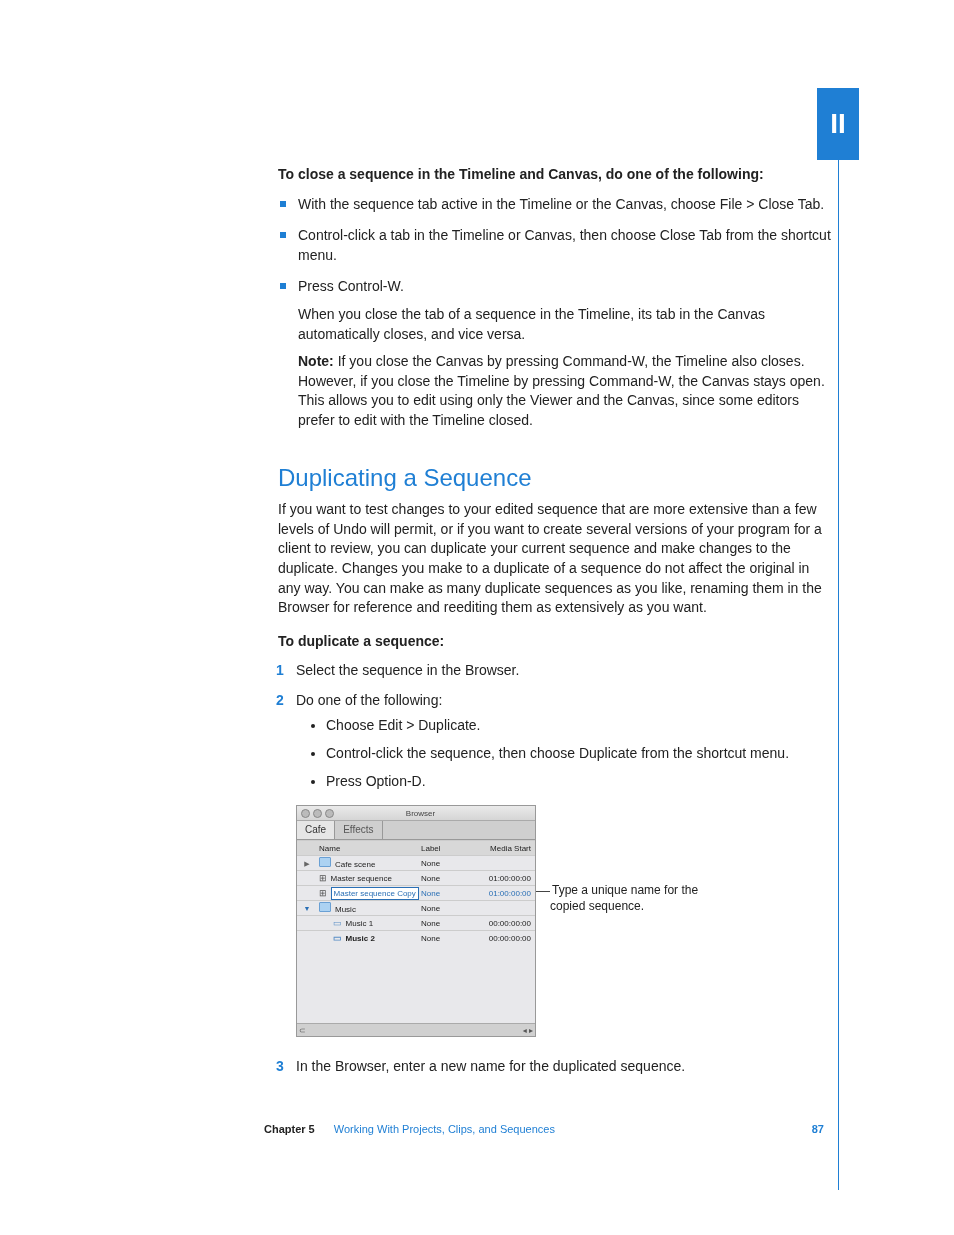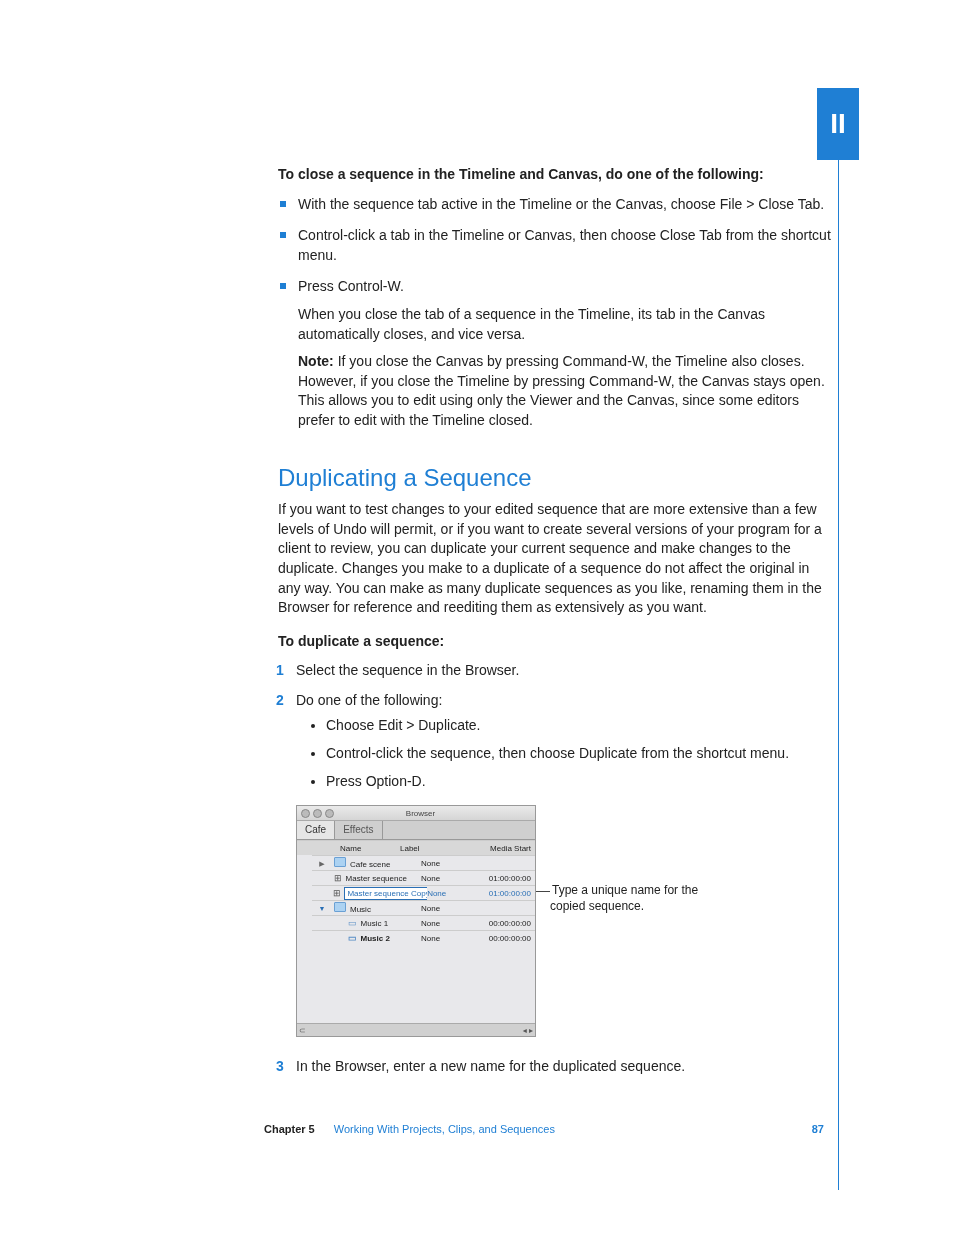--- a/index.html
+++ b/index.html
@@ -117,26 +117,26 @@
     font-size:10px;
     color:#333;
   }
   .bw-tab.inactive { background:#cfcfcf; color:#555; }
   .bw-header-row, .bw-row {
     display:flex;
     border-top:1px solid #ccc;
     align-items:center;
     min-height: 14px;
   }
-  .bw-header-row { background:#d8d8d8; font-size:8px;gap:21px; }
+  .bw-header-row { background:#d8d8d8; font-size:8px; }
   .bw-col-icon { width:20px; display:flex; align-items:center; justify-content:center; }
   .bw-col-name { flex: 1 1 auto; padding-left:2px; overflow:hidden; white-space:nowrap; }
   .bw-col-label { width:48px; }
   .bw-col-media { width:62px; text-align:right; padding-right:4px; }
-  .bw-list { background:#e8e8eb; height: 168px; position:relative;padding-left:15px; }
+  .bw-list { background:#e8e8eb; height: 168px; position:relative; }
   .bw-row { font-size:8px; color:#222; }
   .bw-row.selected .bw-col-name span.outline {
     display:inline-block;
     border:1px solid #2a6fb5;
     padding:0 2px;
     background:#fff;
     color:#2a6fb5;
   }
   .bw-row.selected { color:#2a6fb5; }
   .arrow-right::before { content:"▶"; font-size:7px; color:#666; }

